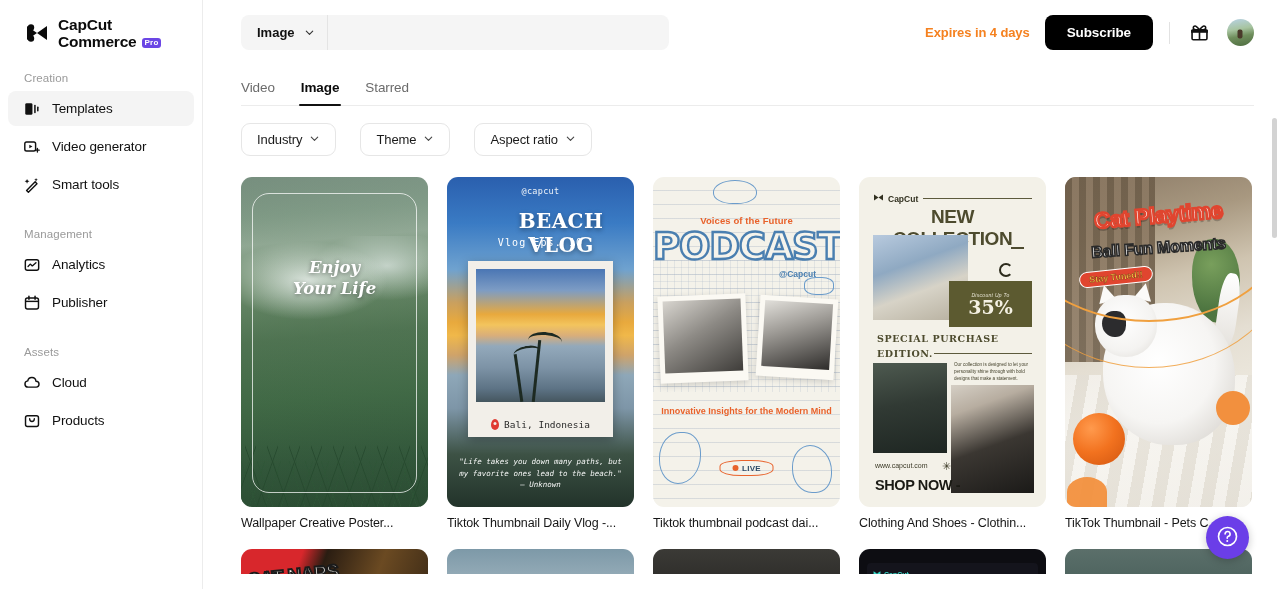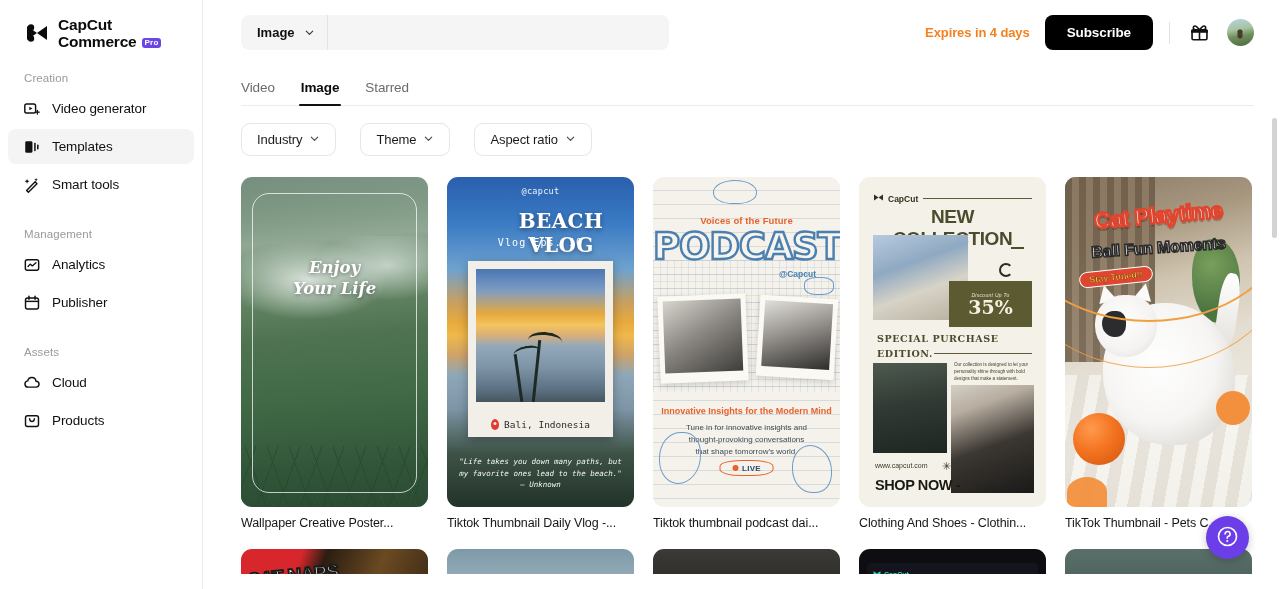--- a/index.html
+++ b/index.html
@@ -402,39 +402,39 @@
       <span class="brand-text">
         <div class="brand-line1">CapCut</div>
         <div class="brand-line2">
           <span>Commerce</span>
           <span class="pro-badge">Pro</span>
         </div>
       </span>
     </div>
 
     <div class="sec-label">Creation</div>
+    <div class="nav-item active">
+      <span class="nav-icon">
+        <svg viewBox="0 0 20 20" width="18" height="18">
+            <rect x="2.5" y="3.5" width="8" height="13" rx="1.6" fill="#111"></rect>
+            <rect x="12.4" y="5.4" width="1.7" height="9.2" rx="0.8" fill="#111"></rect>
+            <rect x="15.6" y="7.2" width="1.7" height="5.6" rx="0.8" fill="#111"></rect>
+          </svg>
+      </span>
+      <span class="nav-label">Templates</span>
+    </div>
     <div class="nav-item">
       <span class="nav-icon">
         <svg viewBox="0 0 20 20" width="18" height="18">
             <rect x="2" y="4.5" width="12" height="10" rx="2" fill="none" stroke="#111" stroke-width="1.6"></rect>
             <path d="M7 7.6 L10.5 9.5 L7 11.4 Z" fill="#111"></path>
             <path d="M16 11.5v4M14 13.5h4" stroke="#111" stroke-width="1.5" stroke-linecap="round"></path>
           </svg>
       </span>
       <span class="nav-label">Video generator</span>
-    </div>
-    <div class="nav-item active">
-      <span class="nav-icon">
-        <svg viewBox="0 0 20 20" width="18" height="18">
-            <rect x="2.5" y="3.5" width="8" height="13" rx="1.6" fill="#111"></rect>
-            <rect x="12.4" y="5.4" width="1.7" height="9.2" rx="0.8" fill="#111"></rect>
-            <rect x="15.6" y="7.2" width="1.7" height="5.6" rx="0.8" fill="#111"></rect>
-          </svg>
-      </span>
-      <span class="nav-label">Templates</span>
     </div>
     <div class="nav-item">
       <span class="nav-icon">
         <svg viewBox="0 0 20 20" width="18" height="18">
             <path d="M4 16 L13.5 6.5 L15.5 8.5 L6 18 Z" fill="none" stroke="#111" stroke-width="1.6" stroke-linejoin="round"></path>
             <path d="M4.5 3.2l.8 1.9 1.9.8-1.9.8-.8 1.9-.8-1.9L1.8 5.9l1.9-.8z" fill="#111"></path>
             <path d="M14.5 2.2l.6 1.4 1.4.6-1.4.6-.6 1.4-.6-1.4-1.4-.6 1.4-.6z" fill="#111"></path>
           </svg>
       </span>
       <span class="nav-label">Smart tools</span>
@@ -596,25 +596,20 @@
             <div class="voices">Voices of the Future</div>
             <div class="podcast">PODCAST</div>
             <div class="atcap">@Capcut</div>
             <div class="ph ph1">
                 <div class="ph-img"></div>
               </div>
             <div class="ph ph2">
                 <div class="ph-img"></div>
               </div>
             <div class="tagline">Innovative Insights for the Modern Mind</div>
-            <div class="body">
-              <div>Tune in for innovative insights and</div>
-              <div>thought-provoking conversations</div>
-              <div>that shape tomorrow's world.</div>
-            </div>
             <div class="doodle d1"></div>
             <div class="doodle d2"></div>
             <div class="live">
               <span class="live-dot"></span>
               <span class="live-txt">LIVE</span>
             </div>
           </div>
           <div class="cap">Tiktok thumbnail podcast dai...</div>
         </div>
 

